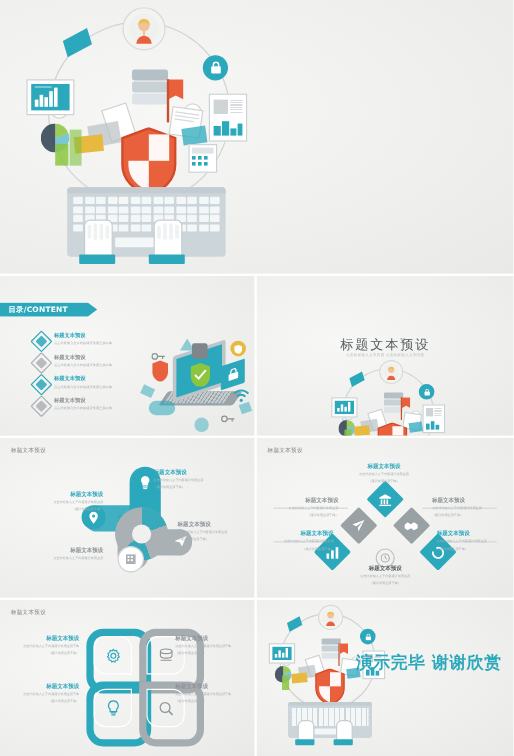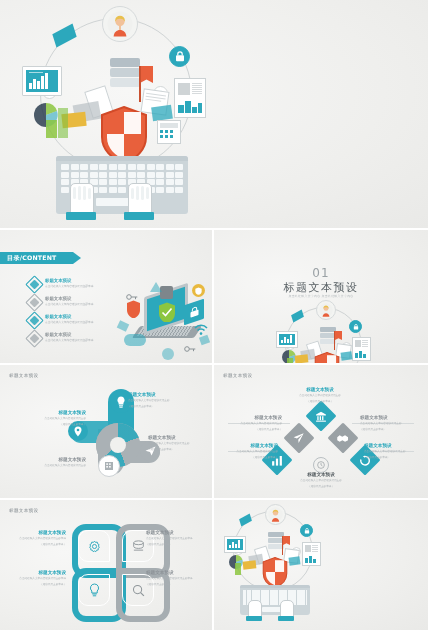--- a/index.html
+++ b/index.html
@@ -375,21 +375,20 @@
     </svg>
 
     <div class="tealbox" style="left:0px;top:40px;width:10px;height:8px;transform:rotate(25deg);opacity:.5;"></div>
     <div class="tealbox" style="left:82px;top:54px;width:9px;height:8px;transform:rotate(-20deg);opacity:.5;"></div>
     <div style="position:absolute;left:44px;top:66px;width:12px;height:12px;border-radius:50%;background:#2CA8BC;opacity:.45;"></div>
   </div>
 </div>
 
 <div class="slide s3">
   <div class="bgwash"></div>
-  <div class="sec-num">01</div>
   <div class="sec-title">标题文本预设</div>
   <div class="sec-sub">点击此处输入文字内容 点击此处输入文字内容</div>
 
   <div class="illus" style="left:62px;top:72px;width:100px;height:106px;">
     <div class="ring" style="left:9px;top:5px;width:75px;height:75px;"></div>
     <div class="circ" style="left:40px;top:-2px;width:18px;height:18px;background:#f3f4f2;border-color:#d6dadb;">
       <svg width="14" height="14" viewBox="0 0 26 26">
         <circle cx="13" cy="13" r="12.5" fill="#f0f1ef"></circle>
         <circle cx="13" cy="10" r="4.6" fill="#f2c29a"></circle>
         <path d="M8.2 9.4c0-3 2.2-4.6 4.8-4.6s4.8 1.6 4.8 4.6c0 .6-.2 1-.5 1 -.4 -2-1.9-2.7-4.3-2.7S9.1 8.4 8.7 10.4c-.3 0-.5-.4-.5-1z" fill="#e8c04e"></path>
@@ -744,15 +743,16 @@
           background:repeating-linear-gradient(to right,#f4f7f8 0 3.5px,#ccd5d9 3.5px 4.5px),
                      repeating-linear-gradient(to bottom,#f4f7f8 0 3px,#ccd5d9 3px 4px);"></div>
       <div class="key" style="left:22px;top:22px;width:26px;height:5px;"></div>
     </div>
     <div class="hand" style="left:24px;top:94px;width:12px;height:17px;"></div>
     <div class="cuff" style="left:22px;top:110px;width:16px;height:5px;"></div>
     <div class="hand" style="left:56px;top:94px;width:12px;height:17px;"></div>
     <div class="cuff" style="left:54px;top:110px;width:16px;height:5px;"></div>
   </div>
 
+  <div class="end-title">演示完毕 谢谢欣赏</div>
 </div>
 
 </div>
 
 </body></html>

